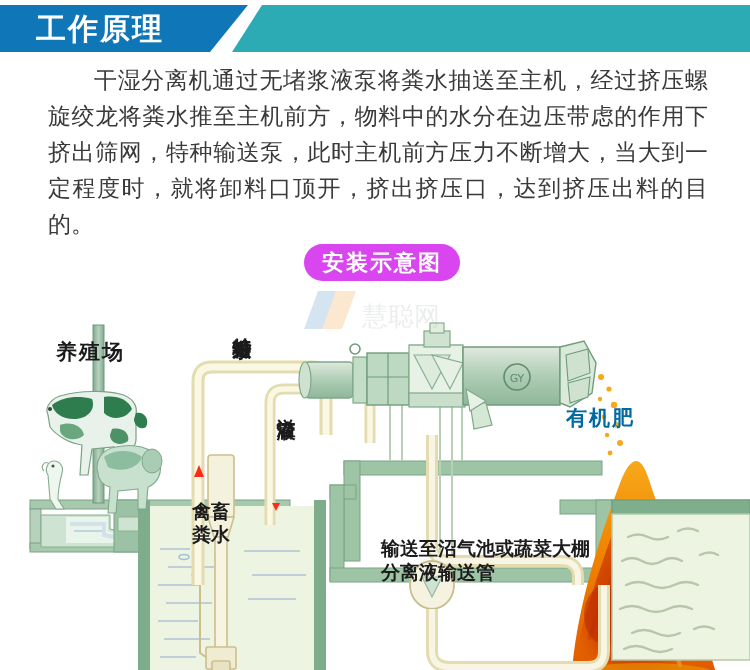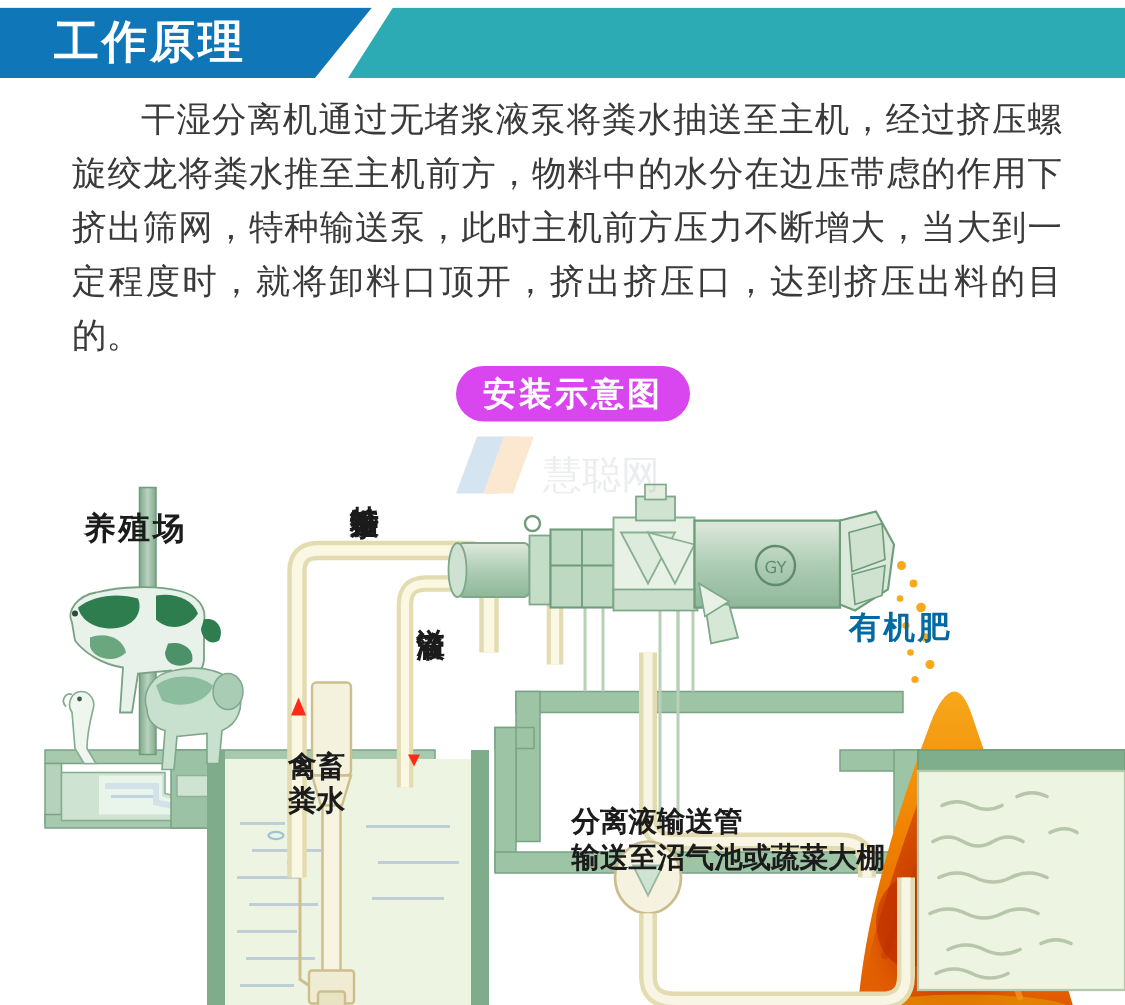--- a/index.html
+++ b/index.html
@@ -326,17 +326,17 @@
       </g>
     </svg>
   </div>
 
   <div class="dlabel" id="lbl-farm">养殖场</div>
   <div class="dlabel" id="lbl-pump">特种输送泵</div>
   <div class="dlabel" id="lbl-overflow">溢液管</div>
   <div class="dlabel" id="lbl-manure">禽畜粪水</div>
   <div class="dlabel" id="lbl-fert">有机肥</div>
   <div class="dlabel" id="lbl-pipe">
+    <div>输送至沼气池或蔬菜大棚</div>
     <div>分离液输送管</div>
-    <div>输送至沼气池或蔬菜大棚</div>
   </div>
 
 </div>
 
 </body></html>

